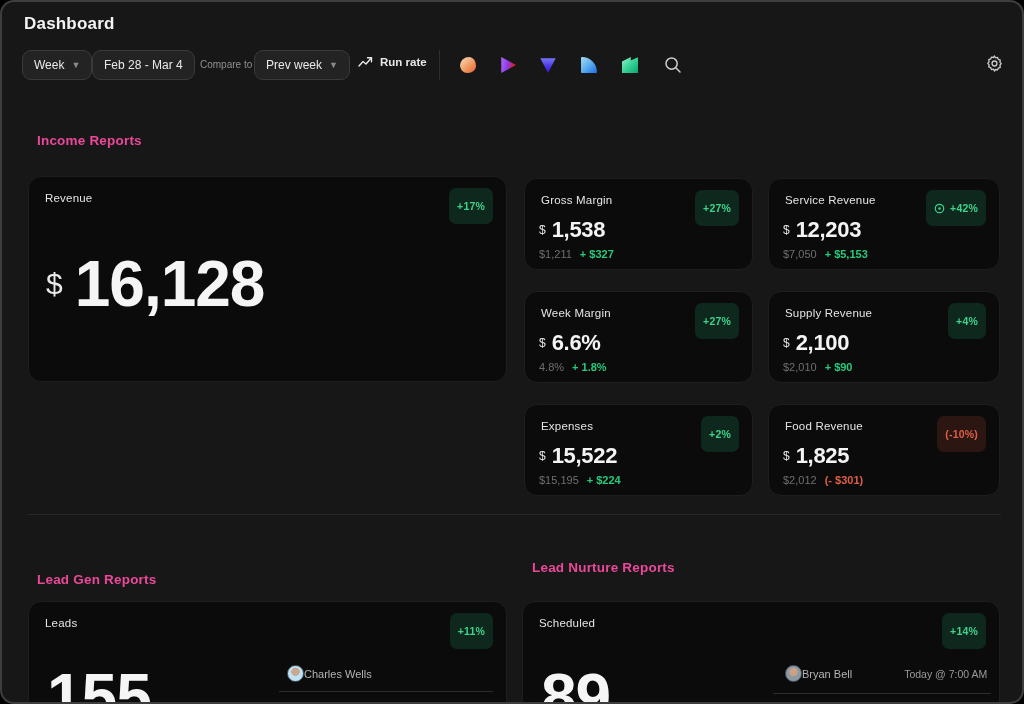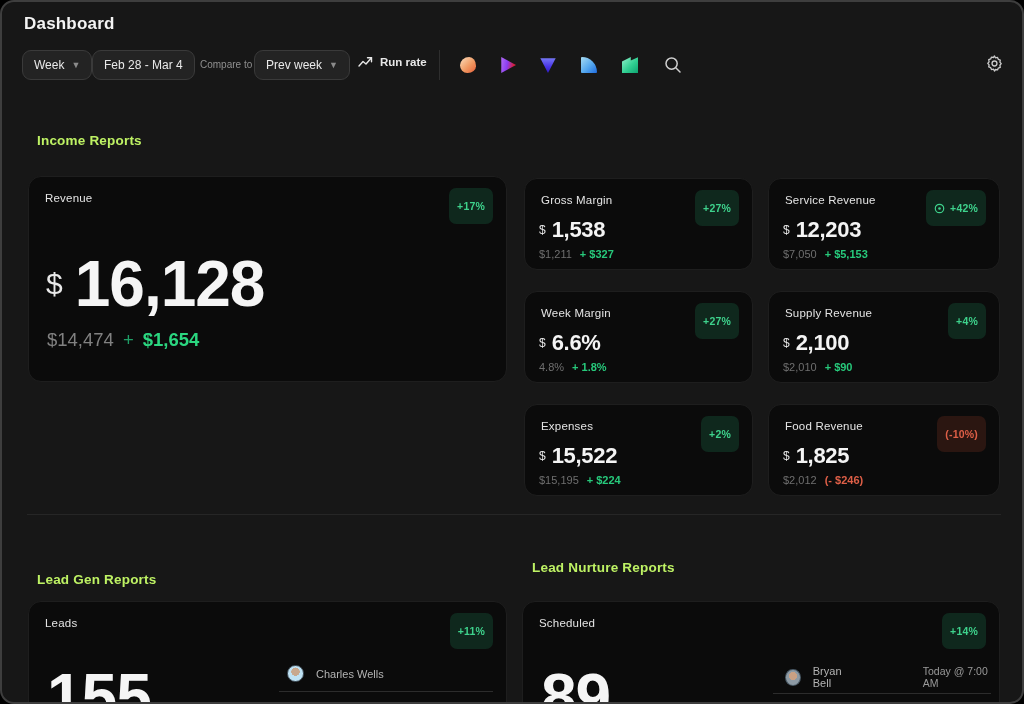--- a/index.html
+++ b/index.html
@@ -24,21 +24,21 @@
   .vdiv{left:437px;top:48px;width:1px;height:30px;background:#2e2e2e;}
   .appicon{top:55px;width:16px;height:16px;}
   .icon-blob{background:linear-gradient(135deg,#f9d3ae 10%,#f09a63 55%,#e85f38 100%);border-radius:62% 45% 55% 48%/55% 58% 45% 52%;}
   .icon-play{background:linear-gradient(100deg,#b873f2 0%,#8a3df0 45%,#d41f3c 80%);clip-path:polygon(8% 0,100% 50%,8% 100%);}
   .icon-funnel{background:linear-gradient(180deg,#7b80f8 0%,#4a35e8 60%,#2d1bc4 100%);clip-path:polygon(2% 8%,98% 8%,50% 100%);}
   .icon-quarter{background:linear-gradient(135deg,#a8dcf2 0%,#55a8ee 55%,#1f6be0 100%);border-radius:6% 100% 6% 6%;}
   .icon-flag{background:linear-gradient(135deg,#93f2cb 0%,#31cf92 55%,#0da470 100%);clip-path:polygon(0 28%,55% 0,55% 22%,100% 2%,100% 100%,0 100%);}
   .searchwrap{left:661px;top:53px;width:20px;height:20px;cursor:pointer;}
   .gearwrap{left:983px;top:52px;width:20px;height:20px;cursor:pointer;color:#cscscs;}
   
-  .sechead{font-size:13.5px;font-weight:bold;color:#bef264;letter-spacing:.2px;}
+  .sechead{font-size:13.5px;font-weight:bold;color:#ec4899;letter-spacing:.2px;}
   
   .card{
     background:#0b0b0b;border:1px solid #1e1e1e;border-radius:13px;
   }
   .clabel{position:absolute;left:16px;top:15px;font-size:11.5px;color:#e4e4e4;letter-spacing:.2px;}
   .badge{
     position:absolute;right:13px;top:11px;display:inline-flex;align-items:center;gap:5px;
     padding:12px 8px;border-radius:7px;font-size:10.5px;font-weight:bold;letter-spacing:.2px;
   }
   .badge.up{color:#3ed28c;background:#0f281d;}
@@ -56,21 +56,21 @@
   .scur{font-size:12px;color:#e6e6e6;}
   .snum{font-size:22px;font-weight:bold;letter-spacing:-.3px;color:#f4f4f4;}
   .ssub{position:absolute;left:14px;top:69px;font-size:11px;display:flex;gap:8px;}
   .ssub .prev{color:#6f6f6f;}
   .ssub .delta{font-weight:bold;}
   .delta.up{color:#27c97b;}
   .delta.down{color:#de5f47;}
   .hdivider{top:512px;left:25px;width:974px;height:1px;background:#262626;}
   
   .leadnum{position:absolute;left:18px;top:58px;font-size:64px;font-weight:bold;letter-spacing:-1px;color:#f5f5f5;}
-  .personrow{position:absolute;top:63px;display:flex;align-items:center;gap:12px;}
+  .personrow{position:absolute;top:63px;display:flex;align-items:center;}
   .avatar{width:17px;height:17px;border-radius:50%;border:1px solid #4a5a66;}
   .avatar.blue{background:radial-gradient(circle at 50% 38%,#c8a88e 0 34%,#bfe2f4 36%);}
   .avatar.warm{background:radial-gradient(circle at 50% 40%,#caa184 0 34%,#8d9aa4 36%);}
   .pname{font-size:11px;color:#b4b4b4;}
   .ptime{font-size:10.5px;color:#9a9a9a;}
   .rowdiv{position:absolute;height:1px;background:#2c2c2c;}
   svg{display:block;}
 </style>
 </head>
 <body>
@@ -125,25 +125,20 @@
 
   <div class="abs card" style="left:26px;top:174px;width:479px;height:206px;">
     <span class="clabel">Revenue</span>
     <span class="badge up">
       <span>+17%</span>
     </span>
     <div class="bigvalrow">
       <span class="bigcur">$</span>
       <span class="bignum">16,128</span>
     </div>
-    <div class="bigsub">
-      <span class="prevgray">$14,474</span>
-      <span class="plusgreen">+</span>
-      <span class="deltagreen">$1,654</span>
-    </div>
   </div>
 
   <div class="abs card" style="left:522px;top:176px;width:229px;height:92px;">
     <span class="clabel">Gross Margin</span>
     <span class="badge up">
         <span>+27%</span>
       </span>
     <div class="svalrow">
       <span class="scur">$</span>
       <span class="snum">1,538</span>
@@ -224,21 +219,21 @@
     <span class="clabel">Food Revenue</span>
     <span class="badge down">
         <span>(-10%)</span>
       </span>
     <div class="svalrow">
       <span class="scur">$</span>
       <span class="snum">1,825</span>
     </div>
     <div class="ssub">
       <span class="prev">$2,012</span>
-      <span class="delta down">(- $246)</span>
+      <span class="delta down">(- $301)</span>
     </div>
   </div>
 
   <div class="abs hdivider"></div>
 
   <div class="abs sechead" style="left:35px;top:558px;margin-top:12px;">Lead Gen Reports</div>
   <div class="abs sechead" style="left:530px;top:558px;">Lead Nurture Reports</div>
 
   <div class="abs card" style="left:26px;top:599px;width:479px;height:160px;">
     <span class="clabel">Leads</span>

